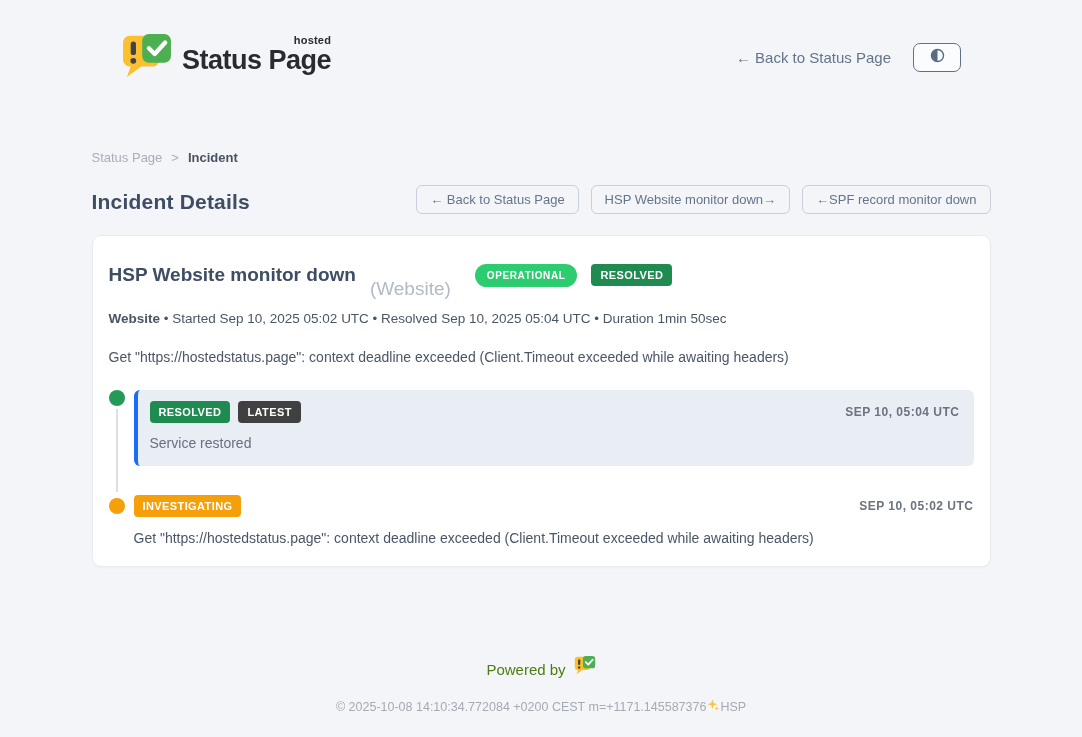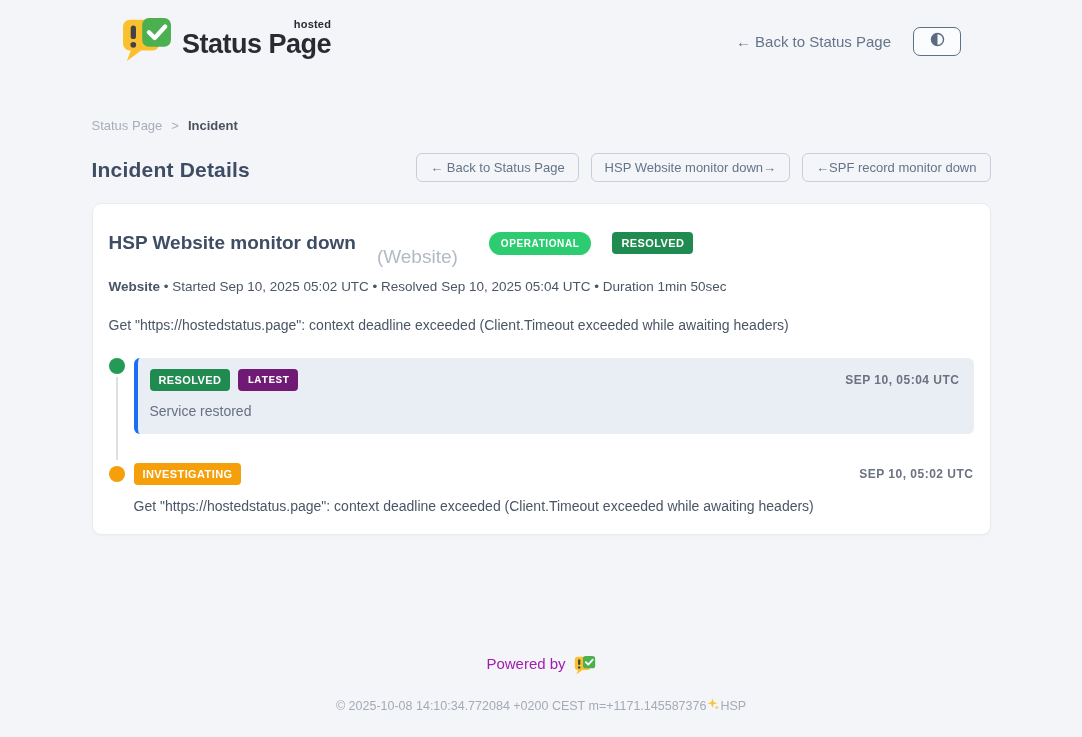--- a/index.html
+++ b/index.html
@@ -7,21 +7,21 @@
   body {
     background:#f4f5f8;
     font-family:"Liberation Sans", sans-serif;
     color:#4a5566;
     overflow:hidden;
     position:relative;
   }
 
   
   .header {
-    width:840px; margin:0 auto; padding-top:16px;
+    width:840px; margin:16px auto; padding-top:16px;
     display:flex; align-items:center; justify-content:space-between;
   }
   .logo-wrap { display:flex; align-items:flex-start; gap:9px; cursor:pointer; }
   .logo-text { display:flex; flex-direction:column; margin-top:2px; }
   .logo-hosted { font-size:11px; font-weight:700; color:#2a2a32; text-align:right; letter-spacing:0.2px; }
   .logo-brand { font-size:27px; font-weight:700; color:#2a2a32; letter-spacing:-0.5px; line-height:1.05; }
   .header-right { display:flex; align-items:center; gap:22px; }
   .header-back { font-size:15px; color:#64748b; text-decoration:none; cursor:pointer; }
   .theme-toggle {
     width:48px; height:29px; border:1px solid #5f7089; border-radius:7px;
@@ -44,33 +44,33 @@
     border:1px solid #c6cfda; border-radius:6px;
     padding:6px 13px; cursor:pointer; white-space:nowrap;
   }
 
   
   .card {
     margin-top:21px; background:#ffffff; border:1px solid #e9ebef;
     border-radius:9px; padding:14px 16px 20px 16px;
     box-shadow:0 1px 2px rgba(20,30,50,0.03);
   }
-  .card-title-row { display:flex; align-items:center; gap:21px; }
+  .card-title-row { display:flex; align-items:center; gap:14px; }
   .incident-title { font-size:19px; font-weight:700; color:#3e4d63; }
   .incident-component { font-size:19px; font-weight:400; color:#b3bac6;margin-top:28px; }
   .badge {
     display:inline-block; color:#fff; font-weight:700; white-space:nowrap;
   }
   .badge-pill {
     font-size:10px; letter-spacing:0.6px; padding:6px 12px; border-radius:999px;
     background:#2ecc71; margin-left:10px;
   }
   .badge-sq { font-size:11px; letter-spacing:0.4px; padding:5px 9px; border-radius:4px; }
   .bg-green-dark { background:#1f8b50; }
-  .bg-blue { background:#701a75;font-family:Liberation Mono, monospace; }
+  .bg-blue { background:#404040; }
   .bg-orange { background:#f59f0a; }
 
   .meta-line { margin-top:11px; font-size:13.5px; color:#4a5566; }
   .meta-line b { font-weight:700; }
   .description { margin-top:23px; font-size:14px; color:#4a5566; }
 
   
   .timeline { margin-top:25px; position:relative; }
   .tl-line { position:absolute; left:7px; top:18px; width:2px; height:84px; background:#dcdfe4; }
   .tl-item { position:relative; padding-left:25px; }
@@ -87,22 +87,22 @@
   }
   .tl-row { display:flex; align-items:center; gap:8px; }
   .tl-time { margin-left:auto; font-size:12px; font-weight:600; color:#6b7280; letter-spacing:0.5px; }
   .tl-msg { margin-top:12px; font-size:14px; color:#667083; }
   .tl-item-plain { margin-top:29px; }
   .tl-item-plain .tl-msg { color:#4a5566; margin-top:13px; }
 
   
   .footer { position:absolute; left:0; right:0; top:655px; text-align:center; }
   .powered-row {
-    display:inline-flex; align-items:flex-start; gap:8px;
-    font-size:15px; color:#a21caf; cursor:pointer;
+    display:inline-flex; align-items:flex-end; gap:8px;
+    font-size:15px; color:#4d7c0f; cursor:pointer;
   }
   .copyright {
     margin-top:19px; font-size:12.5px; color:#a4abb5;
     display:flex; align-items:center; justify-content:center; 
   }
 </style>
 </head>
 <body>
 
 <div class="header">

